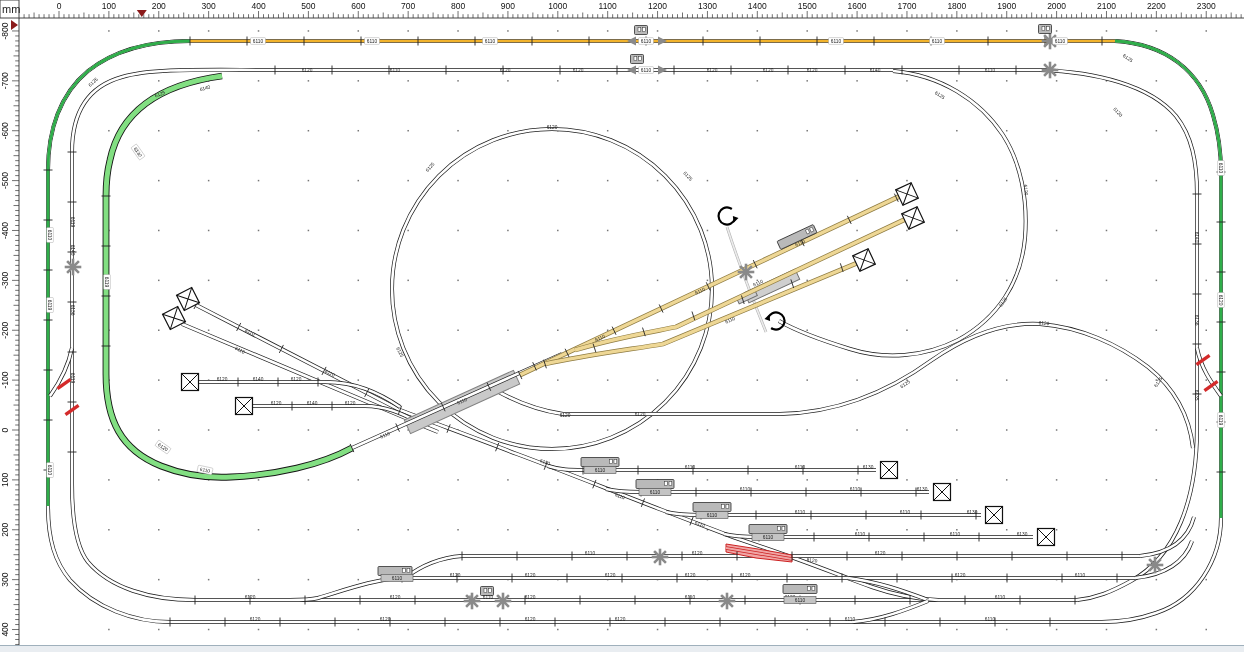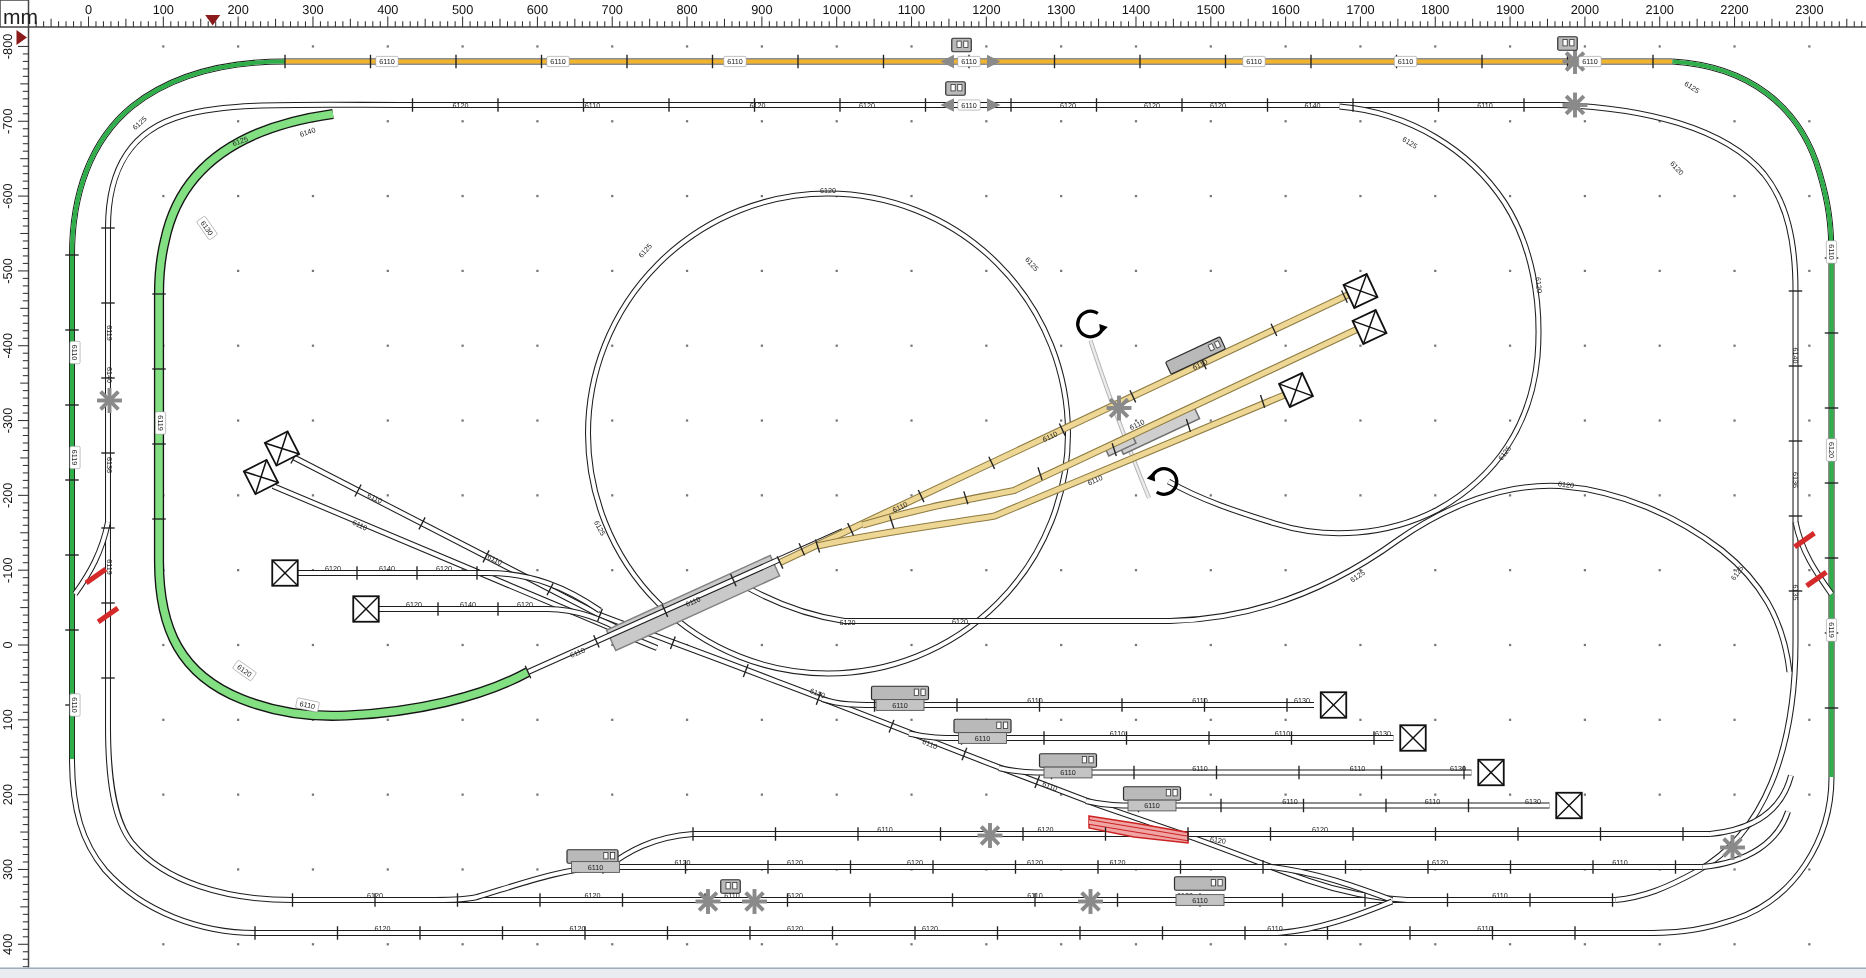--- a/index.html
+++ b/index.html
@@ -1,20 +1,20 @@
 <!DOCTYPE html>
 <html><head>
 <meta charset="utf-8">
 <style>
   html,body{margin:0;padding:0;background:#fff;}
   #app{position:relative;width:1244px;height:652px;overflow:hidden;background:#fff;
        font-family:"Liberation Sans", sans-serif;}
   #plan{position:absolute;left:0;top:0;}
   #corner{position:absolute;left:2px;top:3px;width:17px;height:14px;
-          font-size:14px;color:#222;z-index:5;}
+          font-size:11px;color:#222;z-index:5;}
   #bottom-strip{position:absolute;left:0;top:645px;width:1244px;height:7px;
           background:#e9edf1;border-top:1px solid #9fb0bc;z-index:4;}
 </style>
 </head>
 <body>
 
 <div id="app">
   <svg id="plan" width="1244" height="652" viewBox="0 0 1244 652">
       <rect x="0" y="0" width="1244" height="652" fill="#ffffff"></rect>
       <g>

